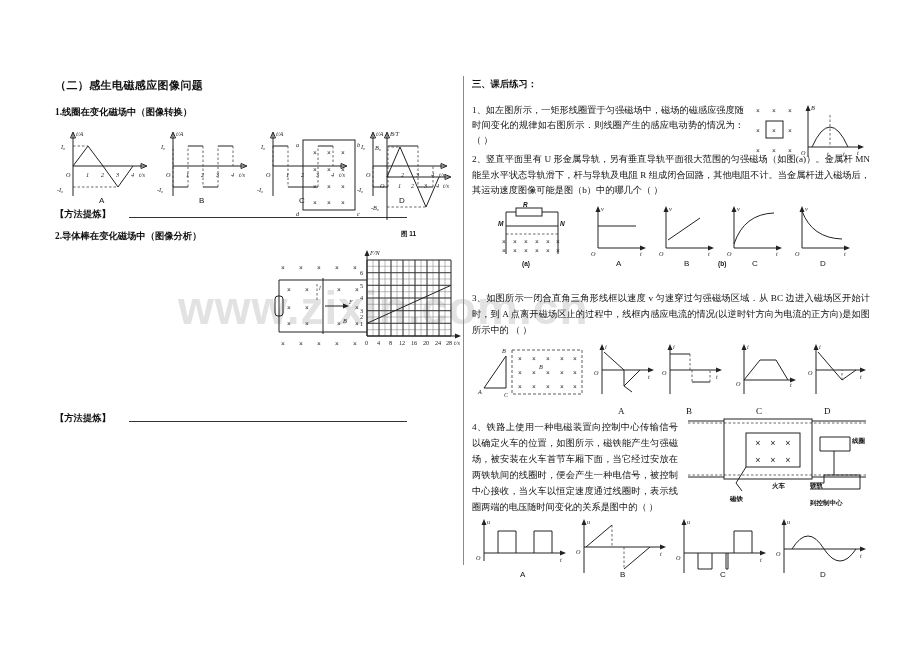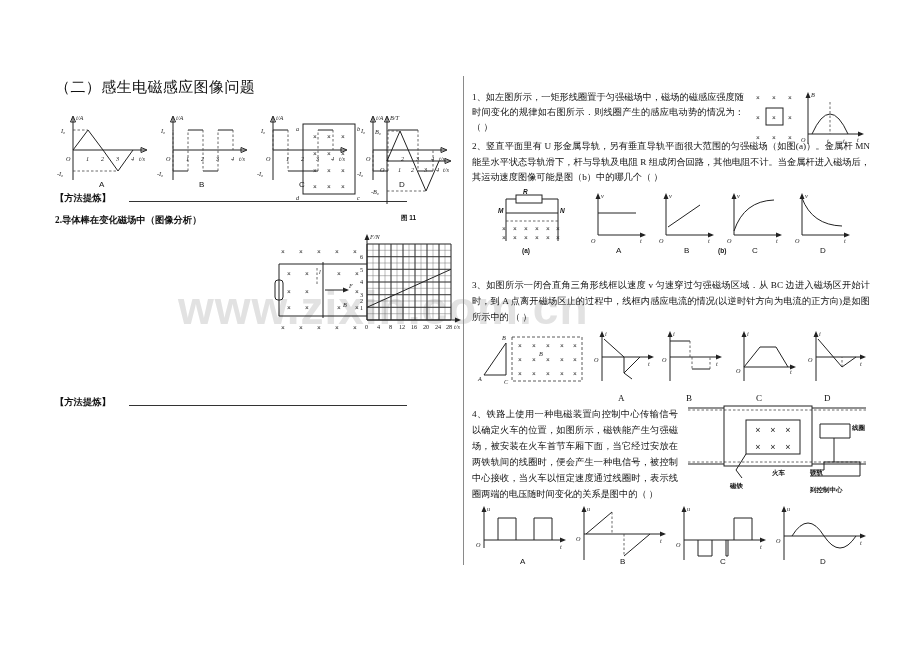--- a/index.html
+++ b/index.html
@@ -17,21 +17,21 @@
   
   #page{position:absolute;left:0;top:0;width:920px;height:650px;z-index:2;}
   #col-divider{
     position:absolute;left:463px;top:76px;width:1px;height:489px;background:#8a8a8a;
   }
   .col{position:absolute;}
   #left-col{left:55px;top:78px;width:400px;}
   #right-col{left:472px;top:78px;width:398px;}
 
   
-  .h-sec{font-size:15px;font-weight:400;letter-spacing:.4px;margin:0 0 13px 0;}
+  .h-sec{font-size:11px;font-weight:700;letter-spacing:.4px;margin:0 0 13px 0;}
   .h-sub{font-size:9.3px;font-weight:700;margin:0 0 7px 0;}
   .p{font-size:9.2px;line-height:16.5px;margin:0;text-align:justify;}
   .p.indent{text-indent:18px;}
 
   
   .optlabel{font-size:9px;text-align:center;}
 
   
   .method-row{display:flex;align-items:flex-end;gap:18px;}
   .method-row .lbl{font-size:9.3px;font-weight:700;white-space:nowrap;}
@@ -61,20 +61,21 @@
 <div id="watermark">www.zixin.com.cn</div>
 
 <div id="page">
 
   <div id="col-divider"></div>
 
   <div class="col" id="left-col">
 
     <div class="h-sec">（二）感生电磁感应图像问题</div>
 
+    <div class="h-sub">1.线圈在变化磁场中（图像转换）</div>
 
     <div class="rel" style="width:400px;">
 
       <div class="abs" style="left:228px;top:-2px;width:172px;height:118px;">
         <svg width="172" height="118" viewBox="0 0 172 118">
 
           <rect class="box" x="20" y="16" width="52" height="70"></rect>
           <text class="tickit" x="13" y="23">a</text>
           <text class="tickit" x="74" y="23">b</text>
           <text class="tickit" x="13" y="92">d</text>
@@ -314,20 +315,21 @@
     </div>
 
     <div class="method-row" style="margin-top:42px;width:352px;">
       <span class="lbl">【方法提炼】</span>
       <span class="rule"></span>
     </div>
   </div>
 
   <div class="col" id="right-col">
 
+    <div class="h-sub" style="margin-bottom:5px;">三、课后练习：</div>
 
     <div class="rel" style="width:398px;">
       <div class="abs" style="left:278px;top:-2px;">
         <svg width="118" height="62" viewBox="0 0 118 62">
 
           <g>
             <text class="xmark" x="8" y="12">×</text>
               <text class="xmark" x="24" y="12">×</text>
               <text class="xmark" x="40" y="12">×</text>
             <text class="xmark" x="8" y="32">×</text>

